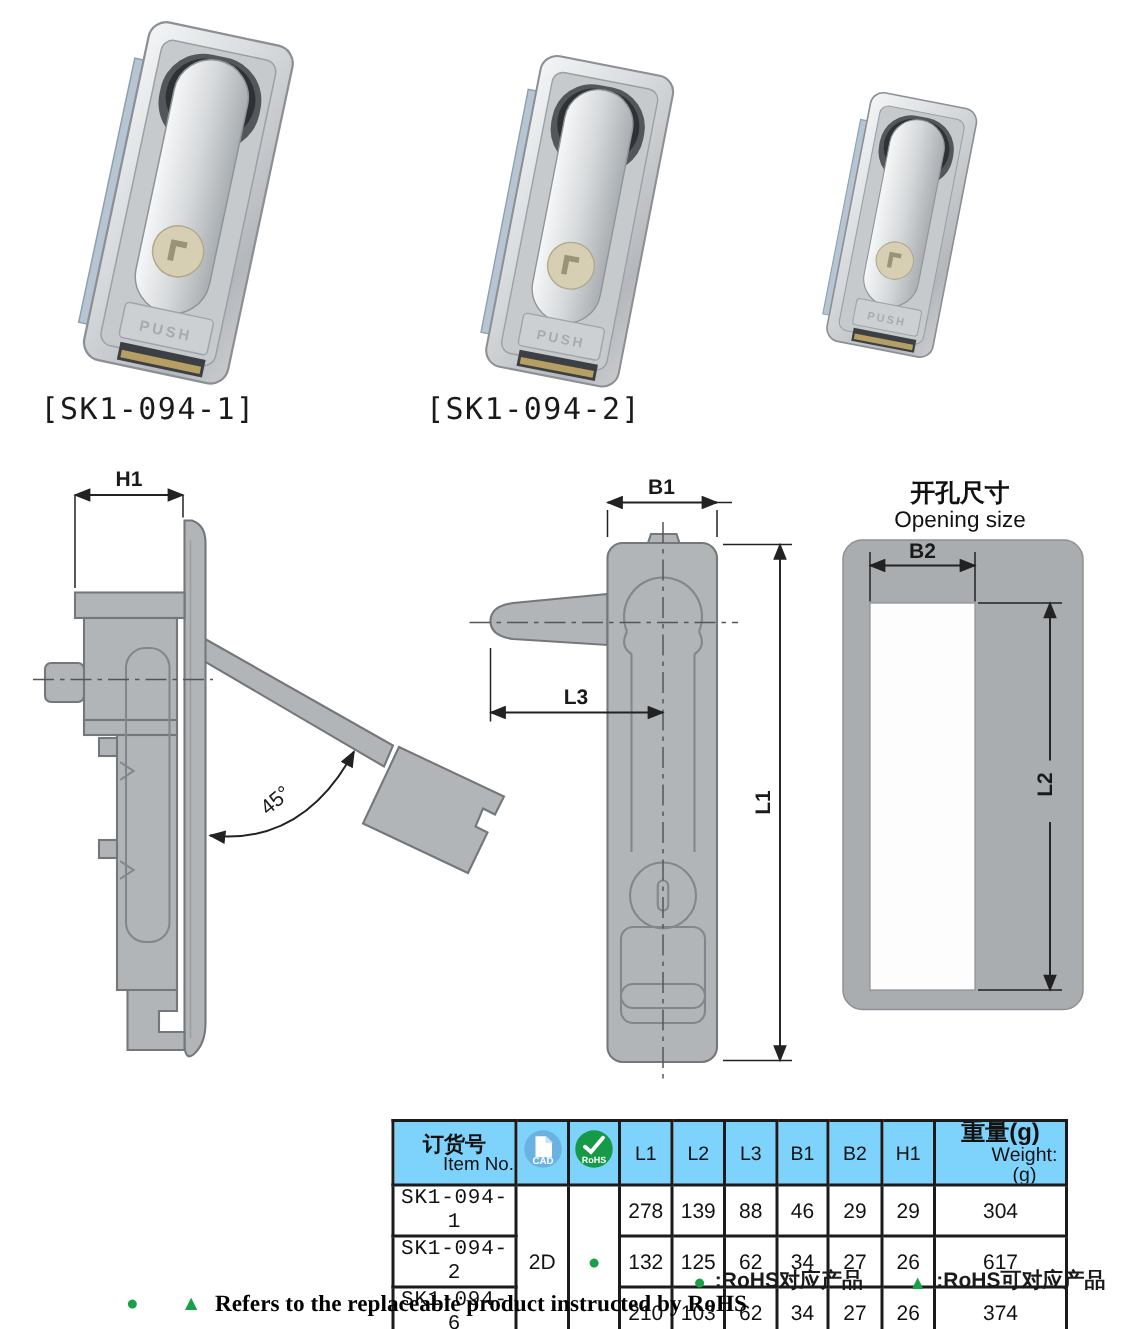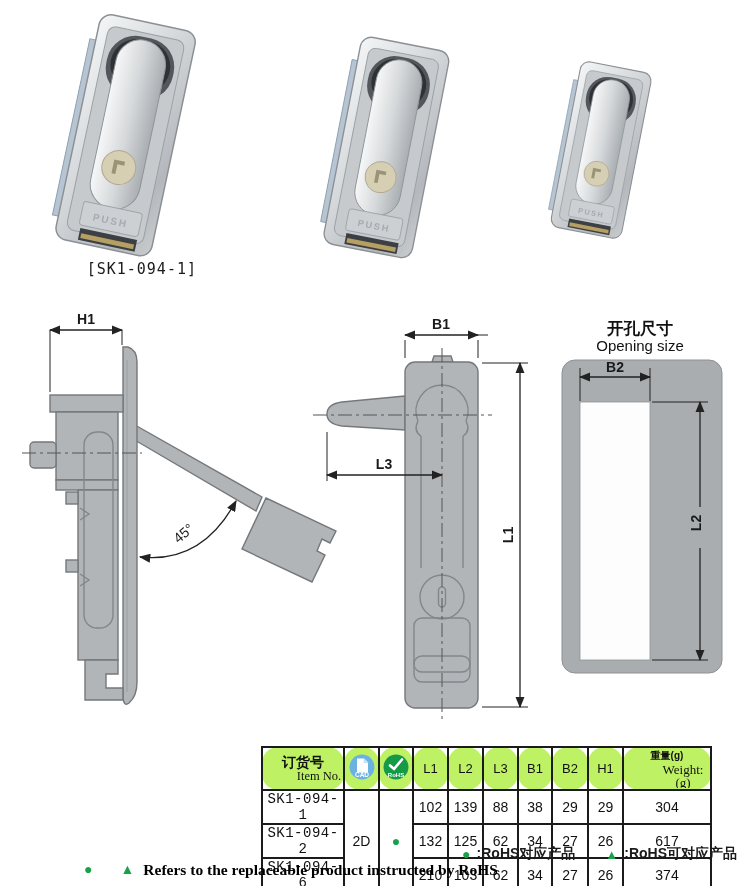--- a/index.html
+++ b/index.html
@@ -1,27 +1,27 @@
 <!DOCTYPE html>
 <html><head>
 <meta charset="utf-8">
 <style>
   html,body{margin:0;padding:0;background:#fff;}
   #canvas{position:relative;width:750px;height:886px;background:#ffffff;overflow:hidden;
           font-family:"Liberation Sans",sans-serif;color:#111;}
   .abs{position:absolute;}
-  .prod-label{position:absolute;width:170px;text-align:right;
-              font-family:"DejaVu Sans Mono",monospace;font-size:15px;letter-spacing:1px;color:#1a1a1a;}
+  .prod-label{position:absolute;width:170px;text-align:left;
+              font-family:"DejaVu Sans Mono",monospace;font-size:20px;letter-spacing:1px;color:#1a1a1a;}
   
   table.spec{border-collapse:collapse;table-layout:fixed;}
   table.spec th,table.spec td{border:2px solid #1b1b1b;padding:0;text-align:center;vertical-align:middle;overflow:hidden;}
-  table.spec th{background:#bef264;height:30px;font-weight:normal;border-radius:16px;}
+  table.spec th{background:#7dd3fc;height:30px;font-weight:normal;}
   table.spec td{height:21px;background:#fff;font-size:14px;}
   .hdr-zh{font-size:14px;font-weight:bold;line-height:15px;}
-  .hdr-en{font-family:Liberation Serif, serif;font-size:12.5px;line-height:13px;margin-left:32px;}
+  .hdr-en{font-family:Liberation Sans, sans-serif;font-size:12.5px;line-height:13px;margin-left:32px;}
   .hdr-dim{font-size:13px;font-weight:600;}
   td.item-cell{background:#8ecd96;text-align:left;padding-left:7px;
                font-family:Liberation Mono, monospace;font-size:13px;letter-spacing:.5px;}
   td.dot-cell{color:#18a148;font-size:15px;}
   
   .legend-zh{position:absolute;top:845px;right:13px;font-size:14px;font-weight:600;color:#1a1a1a;
              display:flex;align-items:center;gap:6px;white-space:nowrap;}
   .legend-zh .sym{color:#18a148;font-weight:normal;}
   .legend-zh .gap{width:18px;}
   .legend-en{position:absolute;top:861px;left:84px;font-family:"Liberation Serif",serif;
@@ -102,20 +102,21 @@
       <circle cx="61" cy="150" r="17" fill="#d6cfb4" stroke="#b0a98e" stroke-width="1"></circle>
       <path d="M55,143 l11,0 l0,4 l-7,0 l0,10 l-4,0 z" fill="#9a9376"></path>
       <rect x="34" y="190" width="60" height="24" rx="3" fill="#ccd0d3" stroke="#9fa5a9" stroke-width="1"></rect>
       <text x="64" y="207" text-anchor="middle" font-size="10" font-weight="bold" letter-spacing="2" fill="#a6abaf">PUSH</text>
       <rect x="36" y="217" width="58" height="12" fill="#3c3f43"></rect>
       <rect x="38" y="222" width="54" height="5" fill="#b69f62"></rect>
     </svg>
   </div>
 
   <div class="prod-label" style="left:27px;top:260px;">[SK1-094-1]</div>
+  <div class="prod-label" style="left:284px;top:260px;">[SK1-094-2]</div>
 
   <svg class="abs" style="left:0;top:300px;" width="750" height="440" viewBox="0 0 750 440">
 
     <g fill="#b2b5b8" stroke="#74787b" stroke-width="1.4">
       <polygon points="135,125 262,197 256,211 133,139"></polygon>
       <path d="M266,198 L336,231 L330,243 L322,239 L317,251 L325,255 L312,282 L242,249 Z"></path>
       <path d="M123,47 L128,47 Q137,50 137,62 L137,382 Q137,396 129,403 Q124,407 123,398 Z"></path>
       <rect x="50" y="95" width="73" height="17"></rect>
       <rect x="56" y="112" width="62" height="68"></rect>
       <rect x="30" y="142" width="26" height="26" rx="4"></rect>
@@ -224,32 +225,32 @@
           <text x="13" y="22.5" text-anchor="middle" font-size="6" font-weight="bold" fill="#ffffff">RoHS</text>
         </svg>
       </th>
       <th class="hdr-dim">L1</th>
       <th class="hdr-dim">L2</th>
       <th class="hdr-dim">L3</th>
       <th class="hdr-dim">B1</th>
       <th class="hdr-dim">B2</th>
       <th class="hdr-dim">H1</th>
       <th>
-        <div class="hdr-zh" style="font-size:10px">重量(g)</div>
+        <div class="hdr-zh" style="font-size:16px">重量(g)</div>
         <div class="hdr-en" style="font-size:13px">Weight:(g)</div>
       </th>
     </tr>
     <tr>
       <td class="item-cell">SK1-094-1</td>
       <td rowspan="3">2D</td>
       <td rowspan="3" class="dot-cell">●</td>
-      <td>102</td>
+      <td>278</td>
       <td>139</td>
       <td>88</td>
-      <td>38</td>
+      <td>46</td>
       <td>29</td>
       <td>29</td>
       <td>304</td>
     </tr>
     <tr>
       <td class="item-cell">SK1-094-2</td>
       <td>132</td>
       <td>125</td>
       <td>62</td>
       <td>34</td>

